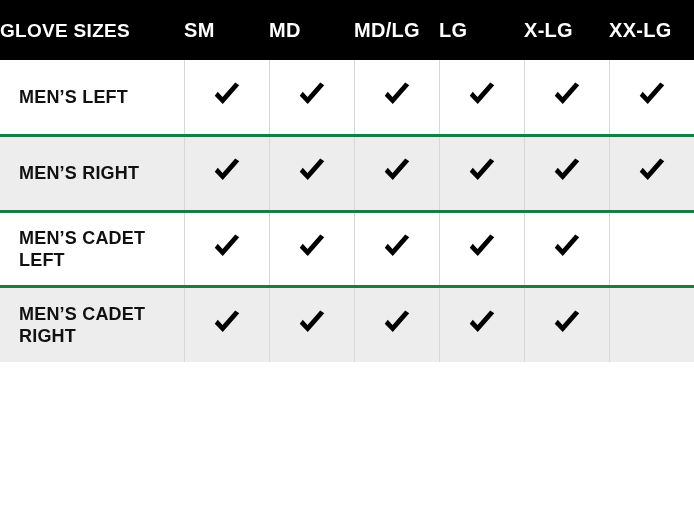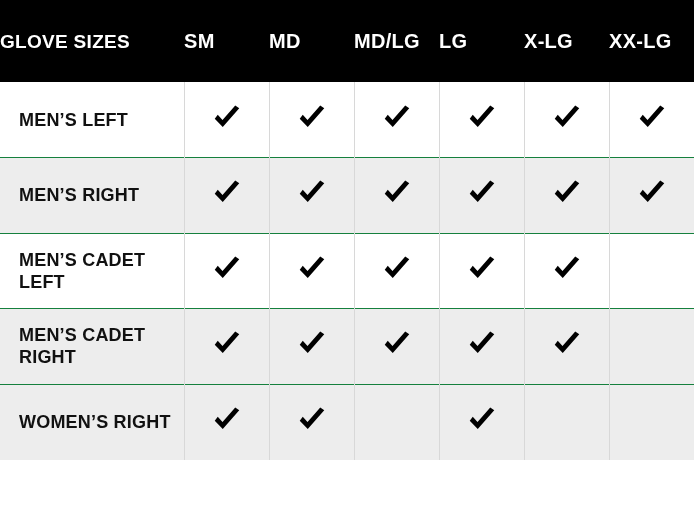--- a/index.html
+++ b/index.html
@@ -24,21 +24,21 @@
     table-layout: fixed;
   }
   
   table.size-chart thead th {
     background: #000000;
     color: #ffffff;
     font-weight: 700;
     text-transform: uppercase;
     letter-spacing: 0.3px;
     padding: 0;
-    height: 82px;
+    height: 60px;
     vertical-align: middle;
     border: 0;
   }
   th.corner-head {
     width: 184px;
     text-align: left;
     padding-left: 19px;
     font-size: 19px;
     line-height: 23px;
   }
@@ -74,21 +74,21 @@
   td.cell {
     text-align: center;
     vertical-align: middle;
     border-right: 1px solid #d8d8d8;
     padding: 0;
   }
   td.cell:last-child {
     border-right: 0;
   }
   tbody tr + tr td {
-    border-top: 1px solid #15803d;
+    border-top: 3px solid #15803d;
   }
   .check-icon {
     display: inline-block;
     width: 30px;
     height: 30px;
     line-height: 0;
   }
   .check-icon svg {
     display: block;
     width: 30px;
@@ -190,30 +190,15 @@
                 <path d="M2.2 12.6 L8.6 19.2 L21.8 4.2 L18.6 2.0 L8.4 13.6 L4.6 9.4 Z" fill="#000000"></path>
               </svg></span></td>
           <td class="cell"><span class="check-icon"><svg viewBox="0 0 24 24" aria-hidden="true">
                 <path d="M2.2 12.6 L8.6 19.2 L21.8 4.2 L18.6 2.0 L8.4 13.6 L4.6 9.4 Z" fill="#000000"></path>
               </svg></span></td>
           <td class="cell"><span class="check-icon"><svg viewBox="0 0 24 24" aria-hidden="true">
                 <path d="M2.2 12.6 L8.6 19.2 L21.8 4.2 L18.6 2.0 L8.4 13.6 L4.6 9.4 Z" fill="#000000"></path>
               </svg></span></td>
           <td class="cell"><span class="empty-cell"></span></td>
         </tr>
-        <tr class="row-odd">
-          <td class="row-label">WOMEN’S RIGHT</td>
-          <td class="cell"><span class="check-icon"><svg viewBox="0 0 24 24" aria-hidden="true">
-                <path d="M2.2 12.6 L8.6 19.2 L21.8 4.2 L18.6 2.0 L8.4 13.6 L4.6 9.4 Z" fill="#000000"></path>
-              </svg></span></td>
-          <td class="cell"><span class="check-icon"><svg viewBox="0 0 24 24" aria-hidden="true">
-                <path d="M2.2 12.6 L8.6 19.2 L21.8 4.2 L18.6 2.0 L8.4 13.6 L4.6 9.4 Z" fill="#000000"></path>
-              </svg></span></td>
-          <td class="cell"><span class="empty-cell"></span></td>
-          <td class="cell"><span class="check-icon"><svg viewBox="0 0 24 24" aria-hidden="true">
-                <path d="M2.2 12.6 L8.6 19.2 L21.8 4.2 L18.6 2.0 L8.4 13.6 L4.6 9.4 Z" fill="#000000"></path>
-              </svg></span></td>
-          <td class="cell"><span class="empty-cell"></span></td>
-          <td class="cell"><span class="empty-cell"></span></td>
-        </tr>
       </tbody>
   </table>
 </div>
 
 </body></html>

